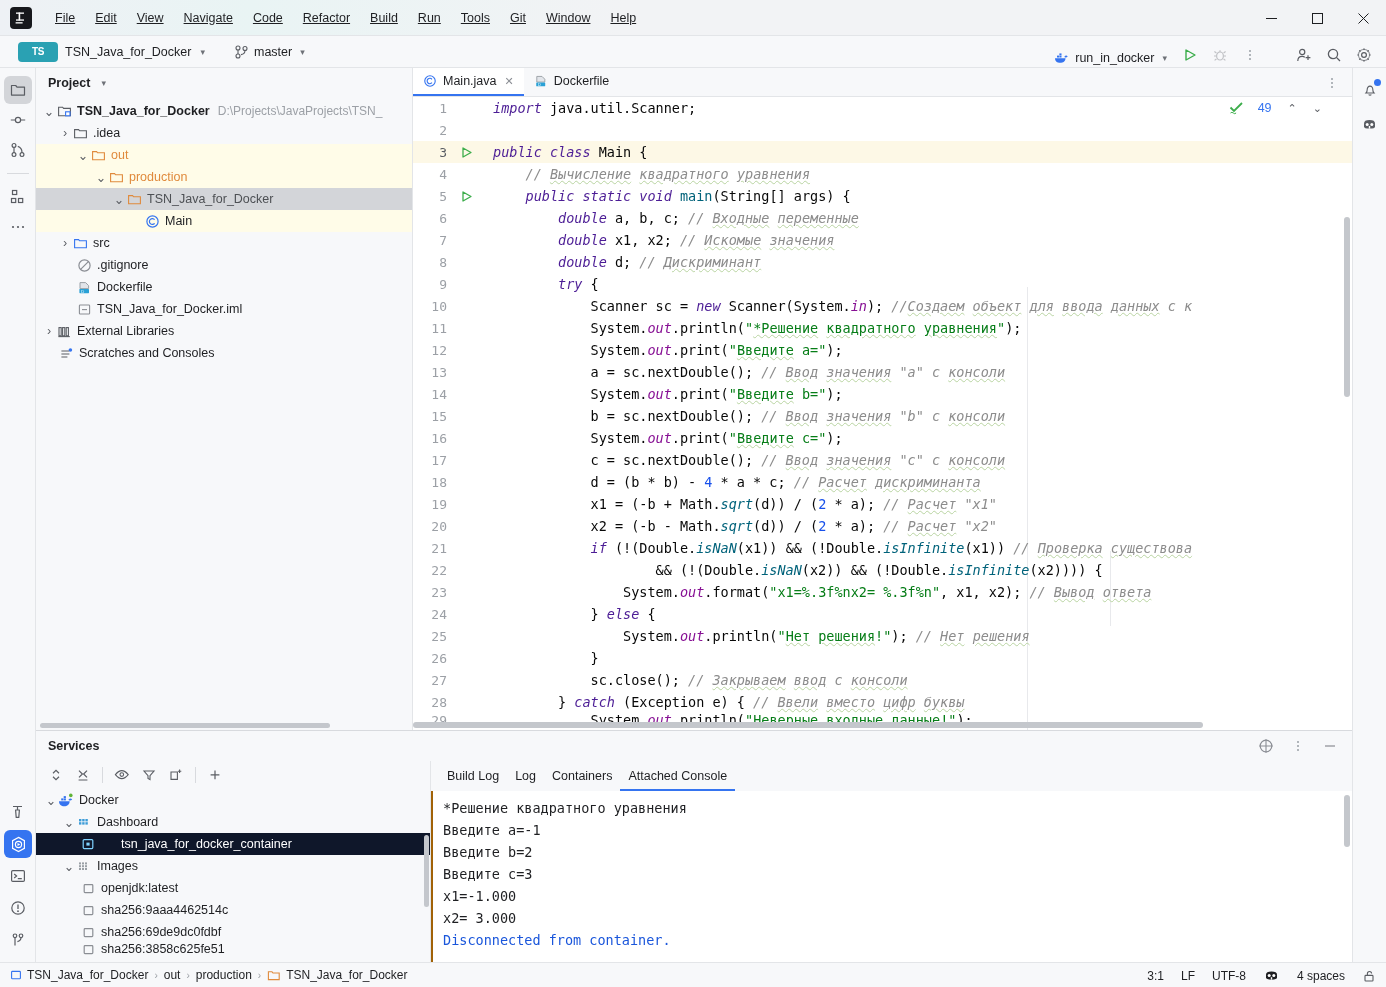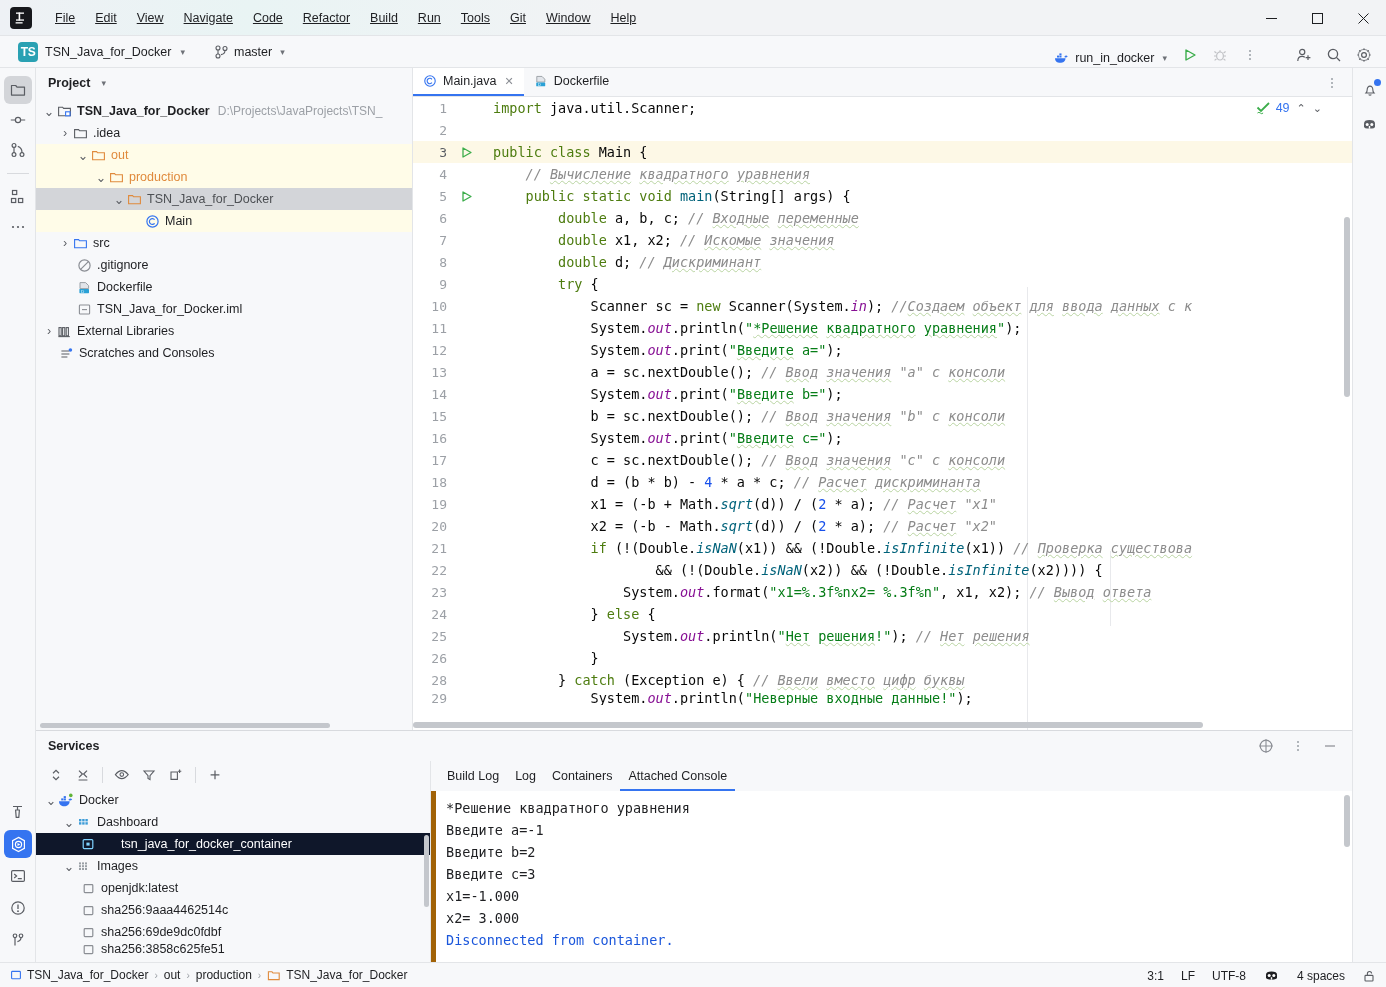--- a/index.html
+++ b/index.html
@@ -25,22 +25,22 @@
                white-space:nowrap; }
   .menu-item .mn { text-decoration:underline; }
   .wincontrols { position:absolute; right:0; top:0; height:36px; display:flex; }
   .wc { width:46px; height:36px; display:flex; align-items:center; justify-content:center; }
 
   
   .navbar { height:32px; flex:0 0 32px; display:flex; align-items:center;
             background:#f7f8fa; border-bottom:1px solid #e3e5e8; position:relative; }
   .proj-chip { display:flex; align-items:center; gap:7px; margin-left:12px; padding:2px 6px;
                border-radius:4px; }
-  .proj-badge { width:20px; height:20px; border-radius:4px; background:#2aa1b3; color:#fff;
-                font-size:12px; font-weight:bold; display:flex; align-items:center; justify-content:center;
+  .proj-badge { width:40px; height:20px; border-radius:4px; background:#2aa1b3; color:#fff;
+                font-size:10px; font-weight:bold; display:flex; align-items:center; justify-content:center;
                 letter-spacing:-0.3px; }
   .proj-name { font-size:12.5px; color:#1e1f22; }
   .chev { color:#6e7177; font-size:9px; margin-left:2px; }
   .branch-chip { display:flex; align-items:center; gap:6px; margin-left:18px; padding:2px 6px; border-radius:4px; }
   .nav-right { position:absolute; right:8px; top:0; height:32px; display:flex; align-items:flex-end; gap:2px; }
   .runcfg { display:flex; align-items:center; gap:6px; padding:3px 7px; border-radius:4px; }
   .tb-btn { width:28px; height:26px; display:flex; align-items:center; justify-content:center;
             border-radius:4px; }
   .vdots { width:14px; display:flex; flex-direction:column; align-items:center; gap:2px; }
   .vdots i { width:2px; height:2px; background:#9aa0a6; border-radius:50%; display:block; }
@@ -91,36 +91,36 @@
   .tabstrip { height:29px; flex:0 0 29px; display:flex; align-items:stretch; background:#f7f8fa;
               border-bottom:1px solid #e3e5e8; position:relative; }
   .etab { display:flex; align-items:center; gap:6px; padding:0 10px; font-size:12.5px;
           border-bottom:2px solid transparent; }
   .etab.active { background:#fff; border-bottom:2px solid #3574f0; }
   .etab .x { color:#8b8e94; font-size:11px; margin-left:2px; }
   .tabstrip-right { position:absolute; right:6px; top:0; height:29px; display:flex; align-items:center; }
 
   .editorarea { flex:1 1 auto; position:relative; background:#fff; overflow:hidden;
                 font-family:"DejaVu Sans Mono","Liberation Mono",monospace; font-size:13.5px; }
-  .inspect-widget { position:absolute; right:30px; top:4px; display:flex; align-items:center; gap:5px;
+  .inspect-widget { position:absolute; right:30px; top:4px; display:flex; align-items:center; gap:14px;
                     z-index:20; font-family:"Liberation Sans",sans-serif; font-size:12.5px; }
   .insp-count { color:#3574f0; }
   .codelines { position:absolute; top:0; left:0; right:0; }
   .cl { height:22px; display:flex; align-items:center; position:relative; white-space:pre; }
   .cl.hl { background:#fdf8e6; }
   .gutter { width:42px; flex:0 0 42px; text-align:right; padding-right:8px; color:#9ca0a6;
             font-size:13px; user-select:none; }
   .gutter.cur { color:#5a5d63; }
   .runmark { width:22px; flex:0 0 22px; display:flex; align-items:center; justify-content:center; }
   .foldcol { width:14px; flex:0 0 14px; }
   .codetext { flex:1 1 auto; padding-left:2px; }
   .vguide { position:absolute; width:1px; background:#e8e9ec; }
 
   
-  .kw { color:#4d7c0f; font-weight:normal; }
+  .kw { color:#4c1d95; font-weight:normal;font-style:italic; }
   .str { color:#067d17; }
   .cmt { color:#8c8c8c; font-style:italic; }
   .num { color:#1750eb; }
   .fld { color:#871094; font-style:italic; }
   .mth { color:#00627a; }
   .sfld { color:#00627a; font-style:italic; }
   .plain { color:#080808; }
   .wavy { text-decoration: underline; text-decoration-style: wavy;
           text-decoration-color:#b9d4a2; text-decoration-thickness:1px; }
 
@@ -151,21 +151,21 @@
   .svc-vscroll { position:absolute; right:1px; top:46px; width:5px; height:72px;
                  background:#c4c7cc; border-radius:3px; }
 
   .console-wrap { flex:1 1 auto; display:flex; flex-direction:column; min-width:0; background:#fff; }
   .console-tabs { height:30px; flex:0 0 30px; display:flex; align-items:flex-end; gap:0px;
                   background:#f7f8fa; padding-left:8px; }
   .ctab { padding:4px 8px 6px 8px; font-size:12.5px; border-bottom:2px solid transparent; }
   .ctab.active { border-bottom:2px solid #3574f0; }
   .console-out { flex:1 1 auto; background:#fff; padding:6px 0 0 10px; overflow:hidden;
                  font-family:"DejaVu Sans Mono","Liberation Mono",monospace; font-size:13.5px;
-                 line-height:22px; position:relative; border-left:5px solid #a16207; }
+                 line-height:22px; position:relative; border-left:2px solid #a16207; }
   .console-out .link { color:#1a56db; }
   .console-vscroll { position:absolute; right:2px; top:4px; width:6px; height:52px;
                      background:#c4c7cc; border-radius:3px; }
 
   
   .statusbar { height:25px; flex:0 0 25px; display:flex; align-items:center;
                background:#f7f8fa; border-top:1px solid #e3e5e8; position:relative;
                font-size:12px; padding-left:10px; }
   .crumbs { display:flex; align-items:center; gap:6px; }
   .crumb { display:flex; align-items:center; gap:5px; }
@@ -612,20 +612,21 @@
               <div class="cl"><span class="gutter">22</span><span class="runmark"></span><span class="foldcol"></span><span class="codetext"><span class="plain">                    &amp;&amp; (!(Double.</span><span class="sfld">isNaN</span><span class="plain">(x2)) &amp;&amp; (!Double.</span><span class="sfld">isInfinite</span><span class="plain">(x2)))) {</span></span></div>
 
               <div class="cl"><span class="gutter">23</span><span class="runmark"></span><span class="foldcol"></span><span class="codetext"><span class="plain">                System.</span><span class="fld">out</span><span class="plain">.format(</span><span class="str">"x1=%.3f%nx2= %.3f%n"</span><span class="plain">, x1, x2); </span><span class="cmt">// </span><span class="cmt wavy">Вывод</span><span class="cmt"> </span><span class="cmt wavy">ответа</span></span></div>
 
               <div class="cl"><span class="gutter">24</span><span class="runmark"></span><span class="foldcol"></span><span class="codetext"><span class="plain">            } </span><span class="kw">else</span><span class="plain"> {</span></span></div>
 
               <div class="cl"><span class="gutter">25</span><span class="runmark"></span><span class="foldcol"></span><span class="codetext"><span class="plain">                System.</span><span class="fld">out</span><span class="plain">.println(</span><span class="str">"</span><span class="str wavy">Нет</span><span class="str"> </span><span class="str wavy">решения</span><span class="str">!"</span><span class="plain">); </span><span class="cmt">// </span><span class="cmt wavy">Нет</span><span class="cmt"> </span><span class="cmt wavy">решения</span></span></div>
 
               <div class="cl"><span class="gutter">26</span><span class="runmark"></span><span class="foldcol"></span><span class="codetext"><span class="plain">            }</span></span></div>
 
+              <div class="cl"><span class="gutter">27</span><span class="runmark"></span><span class="foldcol"></span><span class="codetext"><span class="plain">            sc.close(); </span><span class="cmt">// </span><span class="cmt wavy">Закрываем</span><span class="cmt"> </span><span class="cmt wavy">ввод</span><span class="cmt"> с </span><span class="cmt wavy">консоли</span></span></div>
 
               <div class="cl"><span class="gutter">28</span><span class="runmark"></span><span class="foldcol"></span><span class="codetext"><span class="plain">        } </span><span class="kw">catch</span><span class="plain"> (Exception e) { </span><span class="cmt">// </span><span class="cmt wavy">Ввели</span><span class="cmt"> </span><span class="cmt wavy">вместо</span><span class="cmt"> </span><span class="cmt wavy">цифр</span><span class="cmt"> </span><span class="cmt wavy">буквы</span></span></div>
 
               <div class="cl" style="height:14px; overflow:hidden"><span class="gutter">29</span><span class="runmark"></span><span class="foldcol"></span><span class="codetext"><span class="plain">            System.</span><span class="fld">out</span><span class="plain">.println(</span><span class="str">"</span><span class="str wavy">Неверные</span><span class="str"> </span><span class="str wavy">входные</span><span class="str"> </span><span class="str wavy">данные</span><span class="str">!"</span><span class="plain">);</span></span></div>
             </div>
 
             <div class="editor-scroll-v"></div>
             <div class="editor-scroll-h"></div>
           </div>
         </div>

